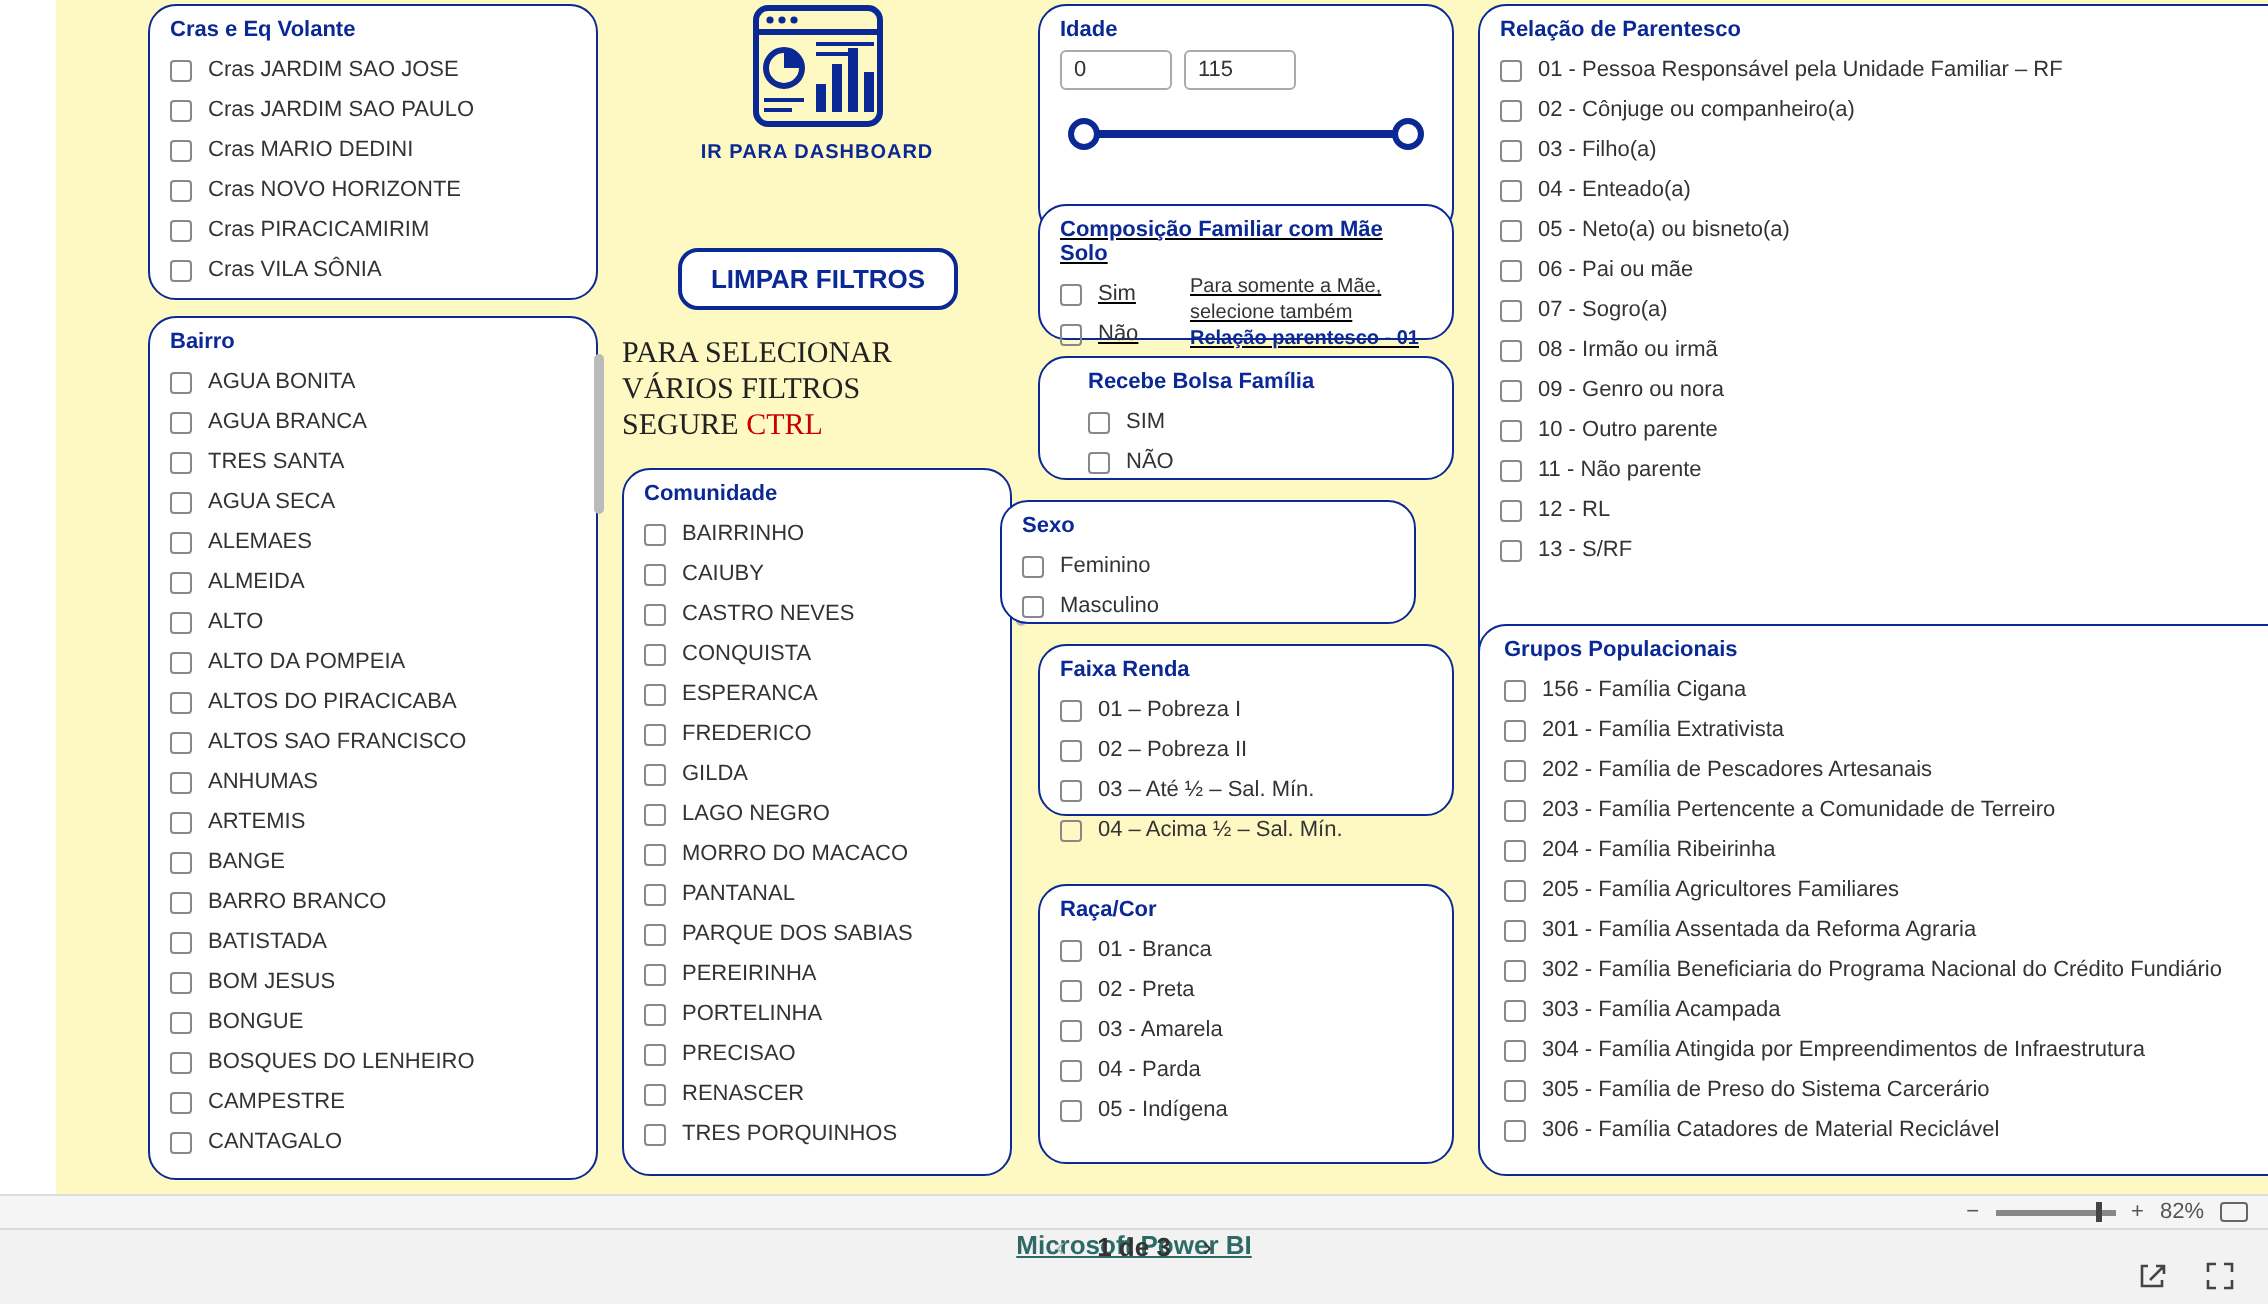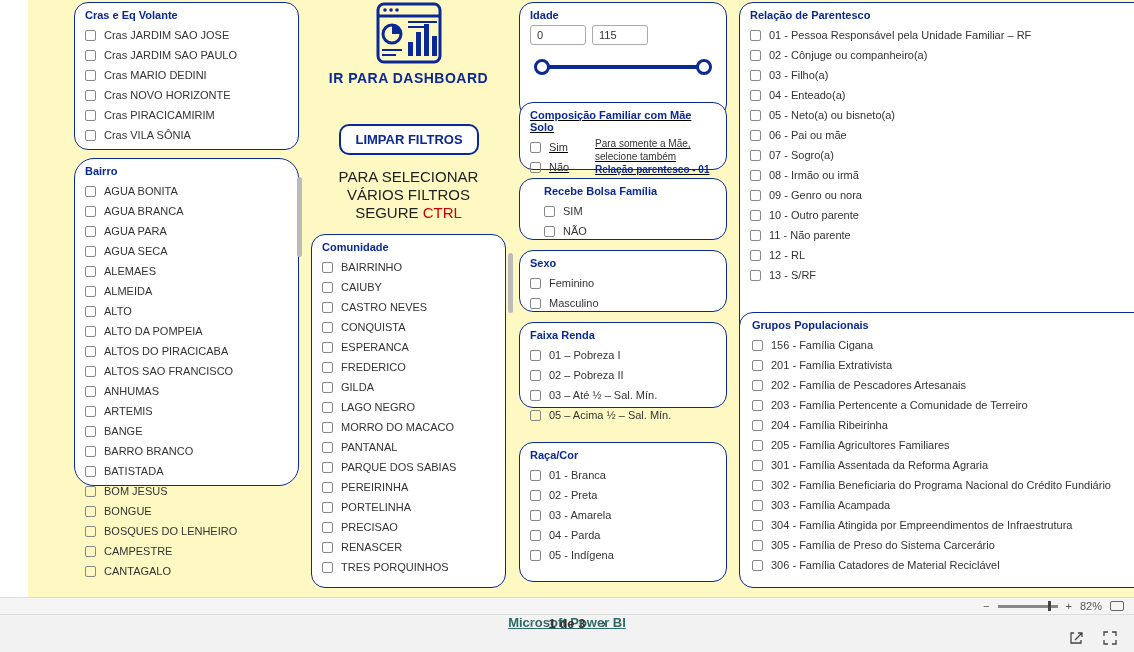--- a/index.html
+++ b/index.html
@@ -54,38 +54,38 @@
     top: 18px;
     width: 5px;
     height: 40px;
     background: #bbb;
     border-radius: 3px;
   }
 
   
   #cras { left: 46px; top: 2px; width: 225px; height: 148px; }
   
-  #bairro { left: 46px; top: 158px; width: 225px; height: 328px; border-radius: 20px; }
+  #bairro { left: 46px; top: 158px; width: 225px; height: 432px; }
   #bairro .scroll-ind { top: 18px; height: 80px; }
 
   
   .dash-link {
     position: absolute;
     left: 283px; top: 2px;
     width: 195px;
     text-align: center;
     cursor: pointer;
   }
   .dash-icon {
     display: inline-block;
     width: 70px; height: 62px;
   }
   .dash-caption {
     color: #0a2995;
-    font-size: 14px;
+    font-size: 10px;
     font-weight: 700;
     letter-spacing: 0.5px;
     margin-top: 2px;
   }
 
   .clear-btn {
     position: absolute;
     left: 311px; top: 124px;
     width: 140px;
     border: 2px solid #0a2995;
@@ -96,22 +96,21 @@
     text-align: center;
     padding: 6px 0;
     cursor: pointer;
     background: #fff;
   }
 
   .hint-text {
     position: absolute;
     left: 283px; top: 168px;
     width: 195px;
-    text-align: center;
-    font-family: Liberation Sans, sans-serif;
+    font-family: Liberation Serif, serif;
     font-size: 15px;
     color: #222;
     line-height: 18px;
   }
   .hint-text .ctrl { color: #c00; }
 
   
   #comunidade { left: 283px; top: 234px; width: 195px; height: 354px; }
   #comunidade .scroll-ind { top: 18px; height: 60px; right: -8px; }
 
@@ -149,21 +148,21 @@
   .slider .thumb.left { left: -2px; }
   .slider .thumb.right { right: -2px; }
 
   #mae-solo { left: 491px; top: 102px; width: 208px; height: 68px; text-decoration: underline; }
   #mae-solo .row-wrap { display: flex; }
   #mae-solo .col-checks { width: 65px; }
   #mae-solo .col-note { flex: 1; font-size: 10px; color: #333; line-height: 13px; }
   #mae-solo .col-note .blue { color: #0a2995; font-weight: 600; }
 
   #bolsa { left: 491px; top: 178px; width: 208px; height: 62px; padding-left: 24px; }
-  #sexo { left: 491px; top: 250px; width: 208px; height: 62px; }
+  #sexo { left: 472px; top: 250px; width: 208px; height: 62px; }
   #renda { left: 491px; top: 322px; width: 208px; height: 86px; }
   #raca { left: 491px; top: 442px; width: 208px; height: 140px; }
 
   #parentesco { left: 711px; top: 2px; width: 410px; height: 362px; }
   #grupos { left: 711px; top: 312px; width: 410px; height: 276px; padding-left: 12px; }
 
   
   .zoom-bar {
     position: absolute;
     left: 0; bottom: 37px;
@@ -282,21 +281,21 @@
         <div class="check-row">
           <span class="cb"></span>
           <span>AGUA BONITA</span>
         </div>
         <div class="check-row">
           <span class="cb"></span>
           <span>AGUA BRANCA</span>
         </div>
         <div class="check-row">
           <span class="cb"></span>
-          <span>AGUA PARA</span>
+          <span>TRES SANTA</span>
         </div>
         <div class="check-row">
           <span class="cb"></span>
           <span>AGUA SECA</span>
         </div>
         <div class="check-row">
           <span class="cb"></span>
           <span>ALEMAES</span>
         </div>
         <div class="check-row">
@@ -536,21 +535,21 @@
         <div class="check-row">
           <span class="cb"></span>
           <span>02 – Pobreza II</span>
         </div>
         <div class="check-row">
           <span class="cb"></span>
           <span>03 – Até ½ – Sal. Mín.</span>
         </div>
         <div class="check-row">
           <span class="cb"></span>
-          <span>05 – Acima ½ – Sal. Mín.</span>
+          <span>04 – Acima ½ – Sal. Mín.</span>
         </div>
       </div>
   </div>
 
   <div id="raca" class="panel">
     <div class="panel-title">Raça/Cor</div>
     <div>
         <div class="check-row">
           <span class="cb"></span>
           <span>01 - Branca</span>

